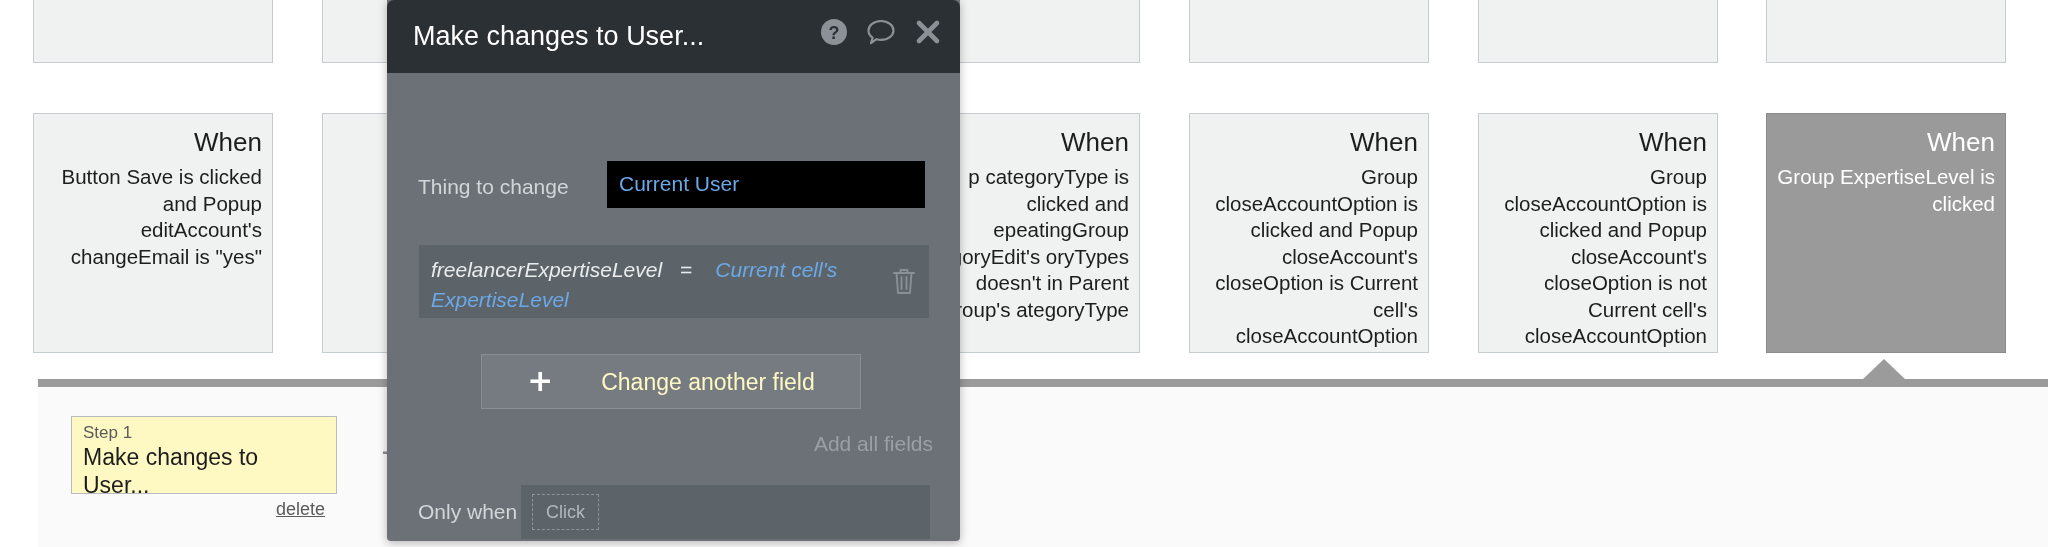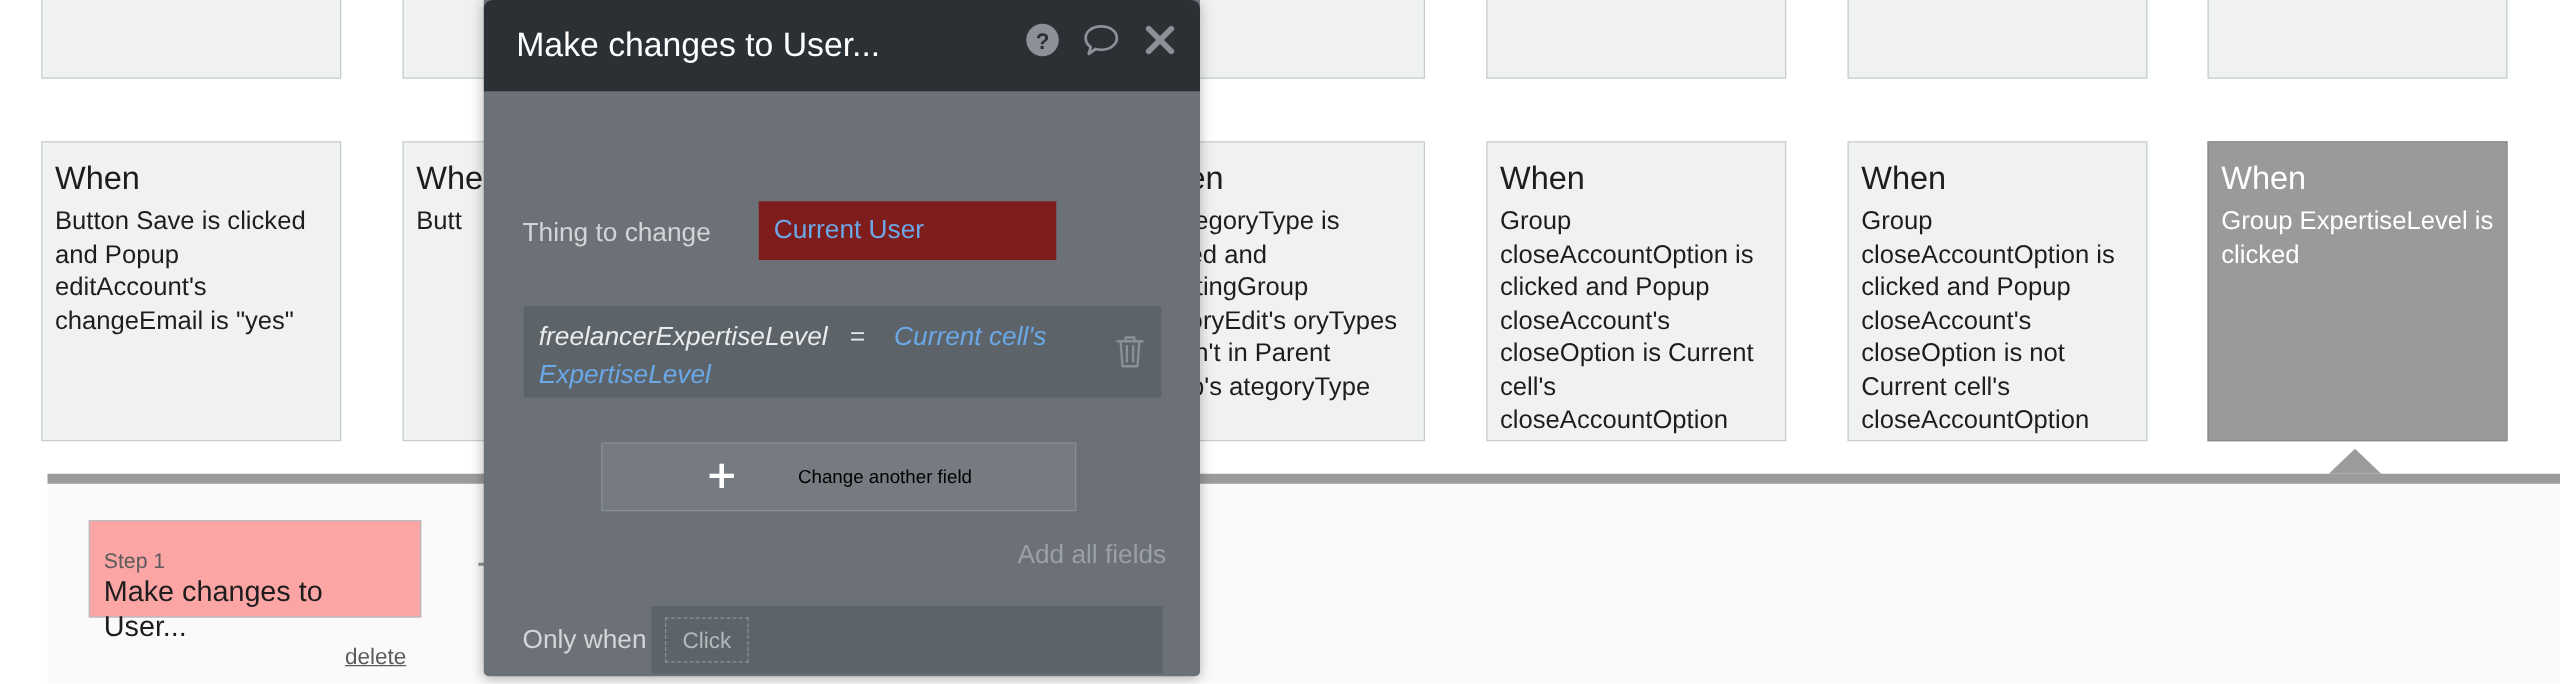--- a/index.html
+++ b/index.html
@@ -35,21 +35,21 @@
 
   
   .card {
     position: absolute;
     top: 113px;
     height: 240px;
     background: #f0f2f1;
     border: 1px solid #c5cdd0;
     box-sizing: border-box;
     overflow: hidden;
-    text-align: left;
+    text-align: right;
     padding: 8px 10px 0 10px;
     color: #1d1d1d;
   }
   .card .when {
     font-size: 26px;
     line-height: 40px;
     font-weight: 400;
     color: #1d1d1d;
     margin-bottom: 2px;
   }
@@ -87,24 +87,24 @@
     border-right: 22px solid transparent;
     border-bottom: 21px solid #9b9b9b;
   }
 
   .step-box {
     position: absolute;
     left: 33px;
     top: 29px;
     width: 266px;
     height: 78px;
-    background: #fca5a5;
+    background: #fef9c3;
     border: 1px solid #b6bcc0;
     box-sizing: border-box;
-    padding: 21px 11px 0 11px;
+    padding: 5px 11px 0 11px;
   }
   .step-label {
     font-size: 17px;
     color: #5b5b5b;
     line-height: 22px;
   }
   .step-title {
     font-size: 23px;
     color: #1d1d1d;
     line-height: 28px;
@@ -184,23 +184,23 @@
     color: #d2d6d8;
     line-height: 28px;
   }
 
   #thing-label { left: 31px; top: 100px; }
 
   #thing-value {
     position: absolute;
     left: 220px;
     top: 88px;
-    width: 238px;
+    width: 318px;
     height: 47px;
-    background: #7f1d1d;
+    background: #000000;
     box-sizing: border-box;
     padding: 9px 12px 0 12px;
     font-size: 21px;
     color: #6ba8e8;
     line-height: 28px;
     cursor: pointer;
   }
 
   #field-row {
     position: absolute;
@@ -249,22 +249,22 @@
   }
   #change-another .plus {
     font-size: 31px;
     color: #ffffff;
     line-height: 31px;
     font-weight: 700;
     margin-top: -3px;
     font-family: "DejaVu Sans", sans-serif;
   }
   #change-another .lbl {
-    font-size: 15px;
-    color: #000000;
+    font-size: 23px;
+    color: #fef9c3;
     line-height: 28px;
     margin-left: 28px;
   }
 
   #add-all-fields {
     position: absolute;
     right: 27px;
     top: 358px;
     font-size: 21px;
     color: #9aa0a4;

